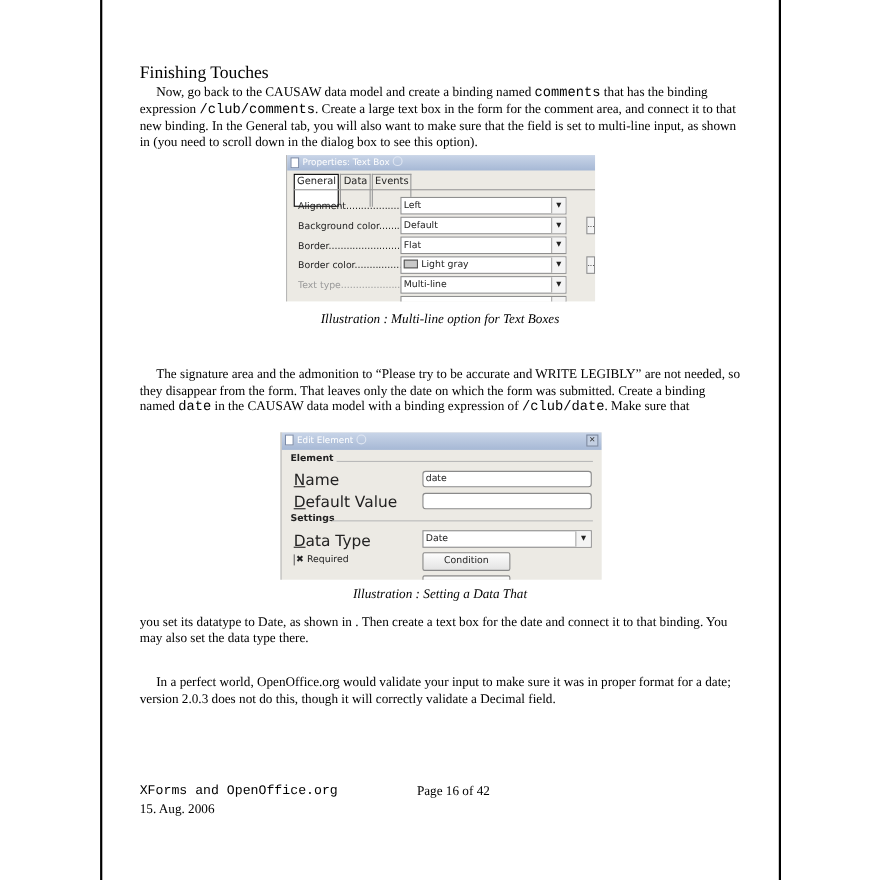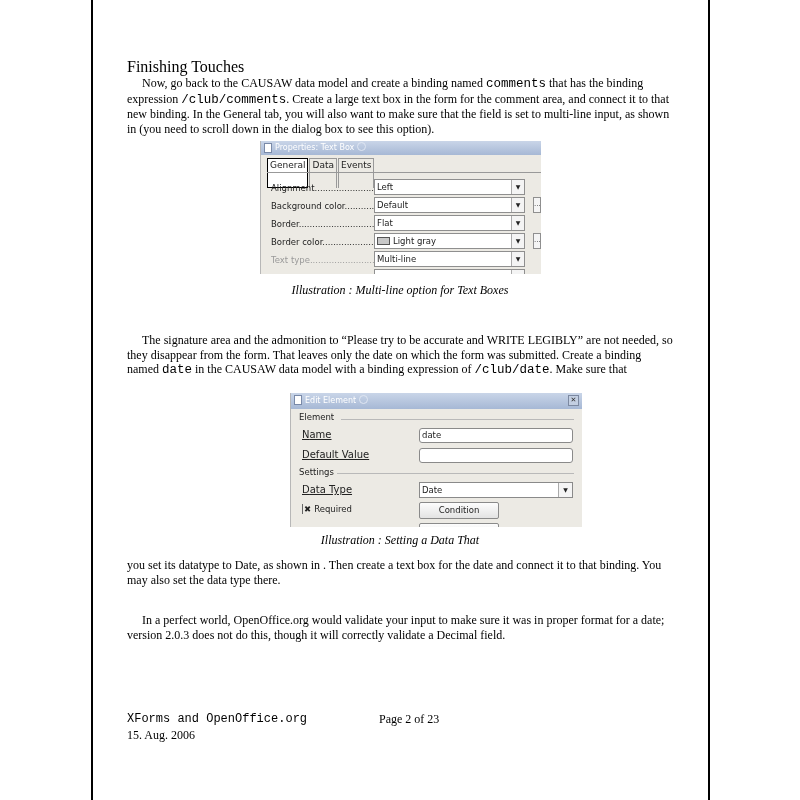--- a/index.html
+++ b/index.html
@@ -58,47 +58,47 @@
     }
     #dlg1 .tab.active { border: 1.5px solid #000; background: #fff; font-weight: normal; }
     #dlg1 .tabline { position: absolute; left: 6px; right: 0; top: 31px; border-top: 1px solid #999; }
     #dlg1 .row { position: absolute; left: 10px; height: 16px; width: 270px; }
     #dlg1 .row .lbl {
       position: absolute; left: 0; top: 3px; width: 107px; white-space: nowrap; overflow: hidden;
       font-size: 8.5px; line-height: 12px;
     }
     #dlg1 .row .lbl.dim { color: #9a9a9a; }
     #dlg1 .row .field {
-      position: absolute; left: 103px; top: 0; width: 151px; height: 16px;
+      position: absolute; left: 93px; top: 0; width: 151px; height: 16px;
       background: #fff; border: 1px solid #8f8f8f; font-size: 8.5px; line-height: 14px; padding-left: 2px;
       white-space: nowrap;
     }
     #dlg1 .row .field .arrow {
       position: absolute; right: 0; top: 0; width: 13px; height: 14px; border-left: 1px solid #aaa;
       background: #f4f4f4; font-size: 6px; line-height: 14px; text-align: center;
     }
     #dlg1 .row .dots {
       position: absolute; left: 262px; top: 0; width: 8px; height: 16px; border: 1px solid #8f8f8f;
       background: #f4f4f4; font-size: 7px; line-height: 12px; text-align: right;
     }
     #dlg1 .swatch {
       display: inline-block; width: 13px; height: 8px; background: #c8c8c8; border: 1px solid #555;
       vertical-align: -1px; margin-right: 3px;
     }
 
     
-    #dlg2 { left: 255px; top: 393px; width: 292px; height: 134px; margin-left: 35px; }
+    #dlg2 { left: 255px; top: 393px; width: 292px; height: 134px; }
     #dlg2 .titlebar { height: 16px; line-height: 16px; }
     #dlg2 .close-btn {
       position: absolute; right: 3px; top: 2px; width: 11px; height: 11px; border: 1px solid #7c89a1;
       background: #c3cfe2; font-size: 7px; line-height: 9px; text-align: center; color: #333;
     }
-    #dlg2 .sect { position: absolute; left: 8px; font-size: 8.5px; white-space: nowrap; }
+    #dlg2 .sect { position: absolute; left: 8px; font-size: 8.5px; white-space: nowrap; font-weight: bold; }
     #dlg2 .sect-line { position: absolute; border-top: 1px solid #b9b9b9; right: 8px; }
-    #dlg2 .lbl { position: absolute; left: 11px; font-size: 10px; white-space: nowrap; text-decoration: underline; }
+    #dlg2 .lbl { position: absolute; left: 11px; font-size: 14px; white-space: nowrap; }
     #dlg2 .lbl u { text-decoration: underline; }
     #dlg2 .input {
       position: absolute; left: 128px; width: 154px; height: 15px; background: #fff;
       border: 1px solid #8a8a8a; border-radius: 3px; font-size: 8.5px; line-height: 13px; padding-left: 2px;
     }
     #dlg2 .select {
       position: absolute; left: 128px; width: 154px; height: 16px; background: #fff;
       border: 1px solid #8a8a8a; font-size: 8.5px; line-height: 14px; padding-left: 2px;
     }
     #dlg2 .select .arrow {
@@ -196,14 +196,14 @@
   <div class="btn" style="top:130px;"></div>
 </div>
 
 <div class="caption" style="top:533px;">Illustration : Setting a Data That</div>
 
 <div class="para" style="top:558px;">you set its datatype to Date, as shown in . Then create a text box for the date and connect it to that binding. You may also set the data type there.</div>
 
 <div class="para" style="top:613px;"><span class="indent"></span><span>In a perfect world, OpenOffice.org would validate your input to make sure it was in proper format for a date; version 2.0.3 does not do this, though it will correctly validate a Decimal field.</span></div>
 
 <div class="footer" style="top:711px;font-family:Liberation Mono, monospace;">XForms and OpenOffice.org</div>
-<div class="footer" style="top:711px; left:379px;">Page 2 of 23</div>
+<div class="footer" style="top:711px; left:379px;">Page 16 of 42</div>
 <div class="footer" style="top:727px;">15. Aug. 2006</div>
 
 </body></html>

